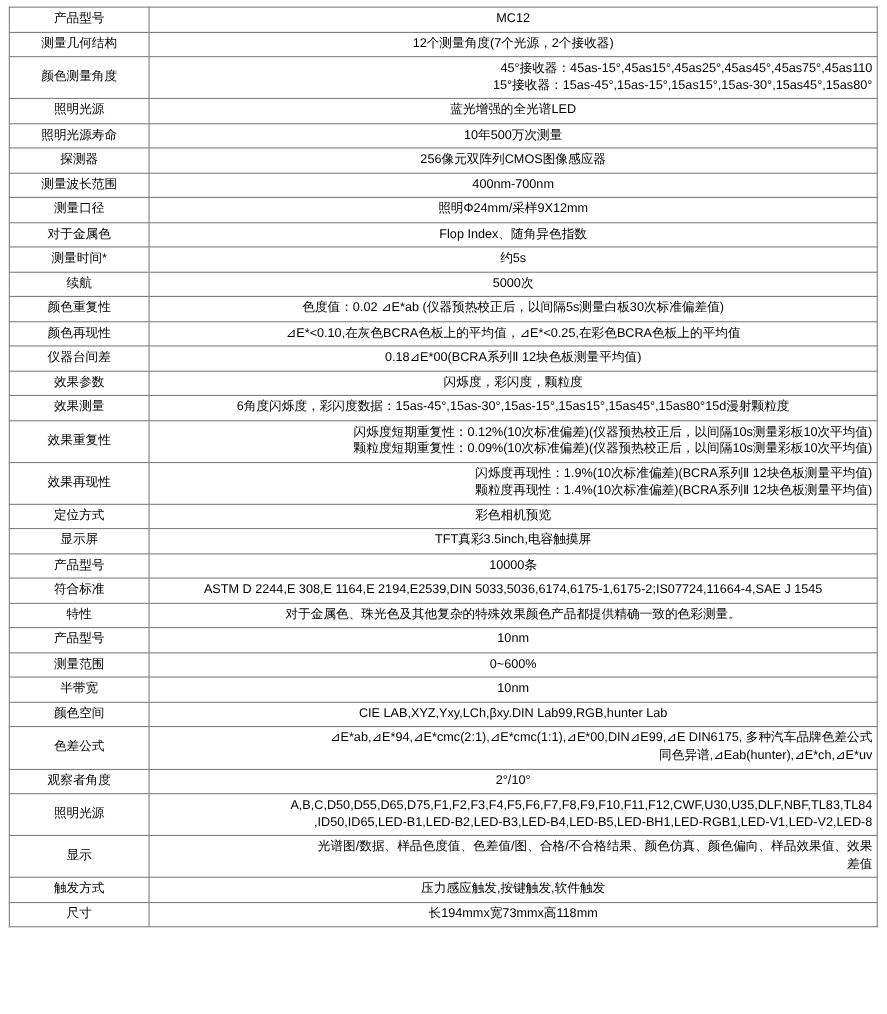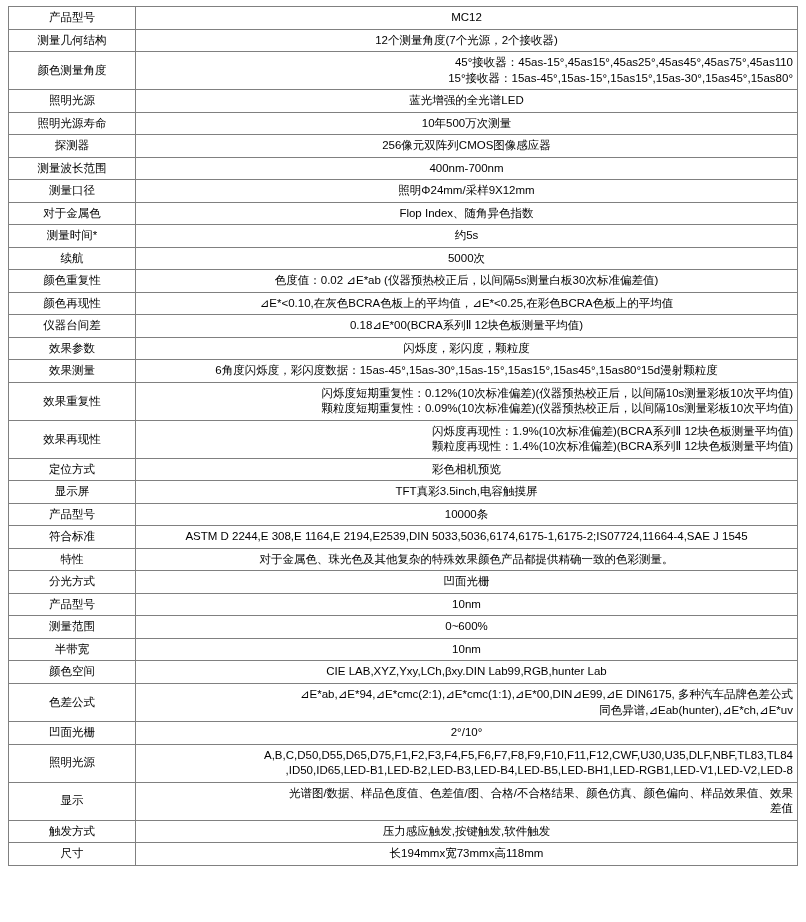--- a/index.html
+++ b/index.html
@@ -186,26 +186,20 @@
             <span class="ln">ASTM D 2244,E 308,E 1164,E 2194,E2539,DIN 5033,5036,6174,6175-1,6175-2;IS07724,11664-4,SAE J 1545</span>
           </td>
         </tr>
         <tr>
           <td class="label">特性</td>
           <td class="value">
             <span class="ln">对于金属色、珠光色及其他复杂的特殊效果颜色产品都提供精确一致的色彩测量。</span>
           </td>
         </tr>
         <tr>
-          <td class="label">分光方式</td>
-          <td class="value">
-            <span class="ln">凹面光栅</span>
-          </td>
-        </tr>
-        <tr>
           <td class="label">产品型号</td>
           <td class="value">
             <span class="ln">10nm</span>
           </td>
         </tr>
         <tr>
           <td class="label">测量范围</td>
           <td class="value">
             <span class="ln">0~600%</span>
           </td>
@@ -223,21 +217,21 @@
           </td>
         </tr>
         <tr>
           <td class="label">色差公式</td>
           <td class="value multi">
             <span class="ln">⊿E*ab,⊿E*94,⊿E*cmc(2:1),⊿E*cmc(1:1),⊿E*00,DIN⊿E99,⊿E DIN6175,  多种汽车品牌色差公式</span>
             <span class="ln">同色异谱,⊿Eab(hunter),⊿E*ch,⊿E*uv</span>
           </td>
         </tr>
         <tr>
-          <td class="label">凹面光栅</td>
+          <td class="label">观察者角度</td>
           <td class="value">
             <span class="ln">2°/10°</span>
           </td>
         </tr>
         <tr>
           <td class="label">照明光源</td>
           <td class="value multi">
             <span class="ln">A,B,C,D50,D55,D65,D75,F1,F2,F3,F4,F5,F6,F7,F8,F9,F10,F11,F12,CWF,U30,U35,DLF,NBF,TL83,TL84</span>
             <span class="ln">,ID50,ID65,LED-B1,LED-B2,LED-B3,LED-B4,LED-B5,LED-BH1,LED-RGB1,LED-V1,LED-V2,LED-8</span>
           </td>

